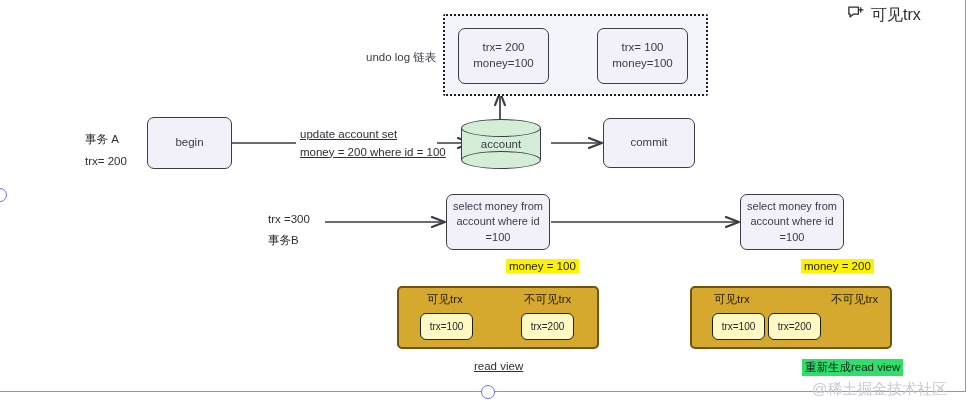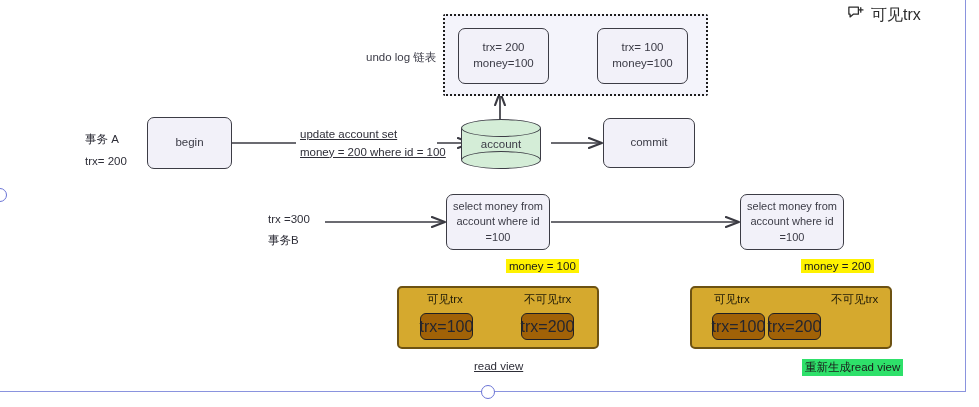--- a/index.html
+++ b/index.html
@@ -133,25 +133,25 @@
   }
   .rv-head{
     position:absolute;
     font-size:11.5px;
     color:#1f1a07;
     white-space:nowrap;
   }
   .rv-chip{
     position:absolute;
     box-sizing:border-box;
-    background:#a16207;
+    background:#fef9c3;
     border:1.6px solid #1f1f24;
     border-radius:6px;
     display:flex;align-items:center;justify-content:center;
-    font-size:16px;
+    font-size:10px;
     color:#26262e;
   }
   .rv-caption{
     position:absolute;
     font-size:11.5px;
     color:#2e2e38;
     white-space:nowrap;
     text-align:center;
   }
 
@@ -277,14 +277,15 @@
   <div class="rv-chip" style="left:521px;top:313px;width:53px;height:27px;">trx=200</div>
   <div class="rv-caption" style="left:474px;top:360px;text-decoration:underline;">read view</div>
 
   <div class="rv-panel" style="left:690px;top:286px;width:202px;height:63px;"></div>
   <div class="rv-head" style="left:714px;top:292px;">可见trx</div>
   <div class="rv-head" style="left:831px;top:292px;">不可见trx</div>
   <div class="rv-chip" style="left:712px;top:313px;width:53px;height:27px;">trx=100</div>
   <div class="rv-chip" style="left:768px;top:313px;width:53px;height:27px;">trx=200</div>
   <div class="hl hl-green" style="left:766px;top:359px;">重新生成read view</div>
 
+  <div class="watermark" style="left:812px;top:380px;">@稀土掘金技术社区</div>
 
 </div>
 
 </body></html>

